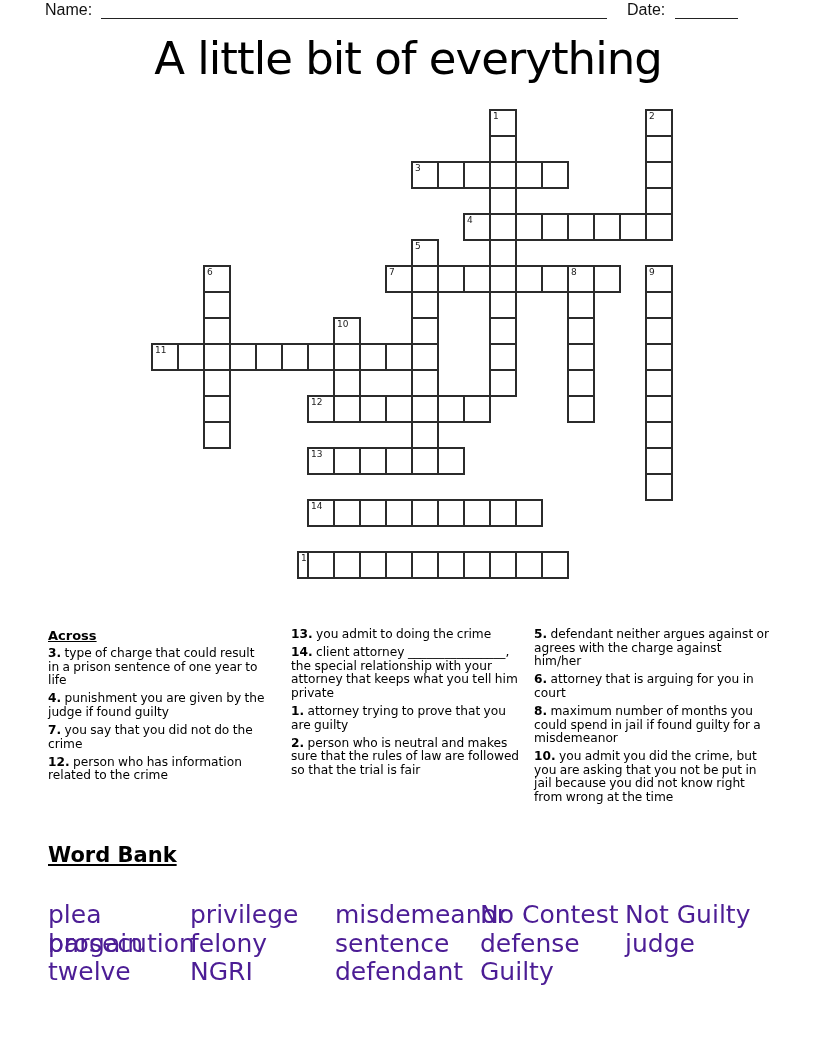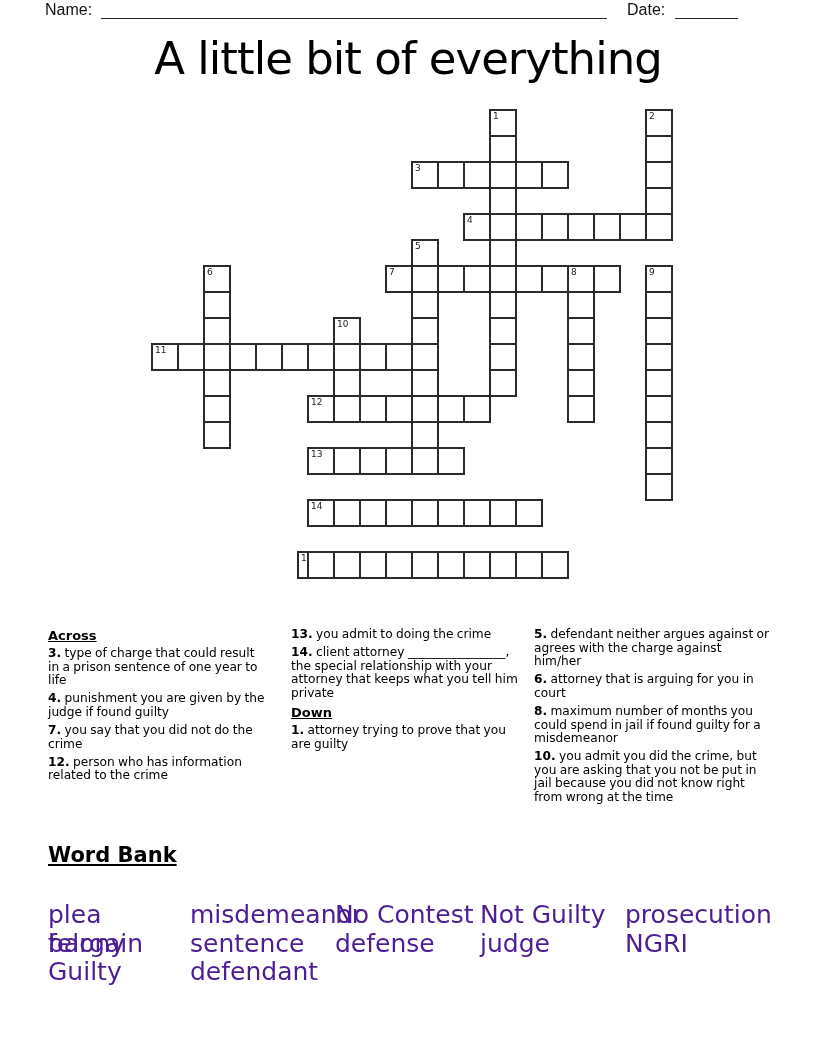--- a/index.html
+++ b/index.html
@@ -267,38 +267,40 @@
   <div class="clue-heading">Across</div>
   <div class="clue"><b>3.</b> <span>type of charge that could result in a prison sentence of one year to life</span></div>
   <div class="clue"><b>4.</b> <span>punishment you are given by the judge if found guilty</span></div>
   <div class="clue"><b>7.</b> <span>you say that you did not do the crime</span></div>
   <div class="clue"><b>12.</b> <span>person who has information related to the crime</span></div>
 </div>
 
 <div class="clue-col" id="clue-col-2">
   <div class="clue"><b>13.</b> <span>you admit to doing the crime</span></div>
   <div class="clue"><b>14.</b> <span>client attorney ________________, the special relationship with your attorney that keeps what you tell him private</span></div>
-  <div class="clue-heading">Down</div>
   <div class="clue"><b>1.</b> <span>attorney trying to prove that you are guilty</span></div>
+  <div class="clue"><b>2.</b> <span>person who is neutral and makes sure that the rules of law are followed so that the trial is fair</span></div>
 </div>
 
 <div class="clue-col" id="clue-col-3">
   <div class="clue"><b>5.</b> <span>defendant neither argues against or agrees with the charge against him/her</span></div>
   <div class="clue"><b>6.</b> <span>attorney that is arguing for you in court</span></div>
   <div class="clue"><b>8.</b> <span>maximum number of months you could spend in jail if found guilty for a misdemeanor</span></div>
   <div class="clue"><b>10.</b> <span>you admit you did the crime, but you are asking that you not be put in jail because you did not know right from wrong at the time</span></div>
 </div>
 
 <div class="wordbank-heading">Word Bank</div>
 <div class="wordbank">
   <span>plea bargain</span>
+  <span>privilege</span>
   <span>misdemeanor</span>
   <span>No Contest</span>
   <span>Not Guilty</span>
   <span>prosecution</span>
   <span>felony</span>
   <span>sentence</span>
   <span>defense</span>
   <span>judge</span>
+  <span>twelve</span>
   <span>NGRI</span>
+  <span>defendant</span>
   <span>Guilty</span>
-  <span>defendant</span>
 </div>
 
 </body></html>

